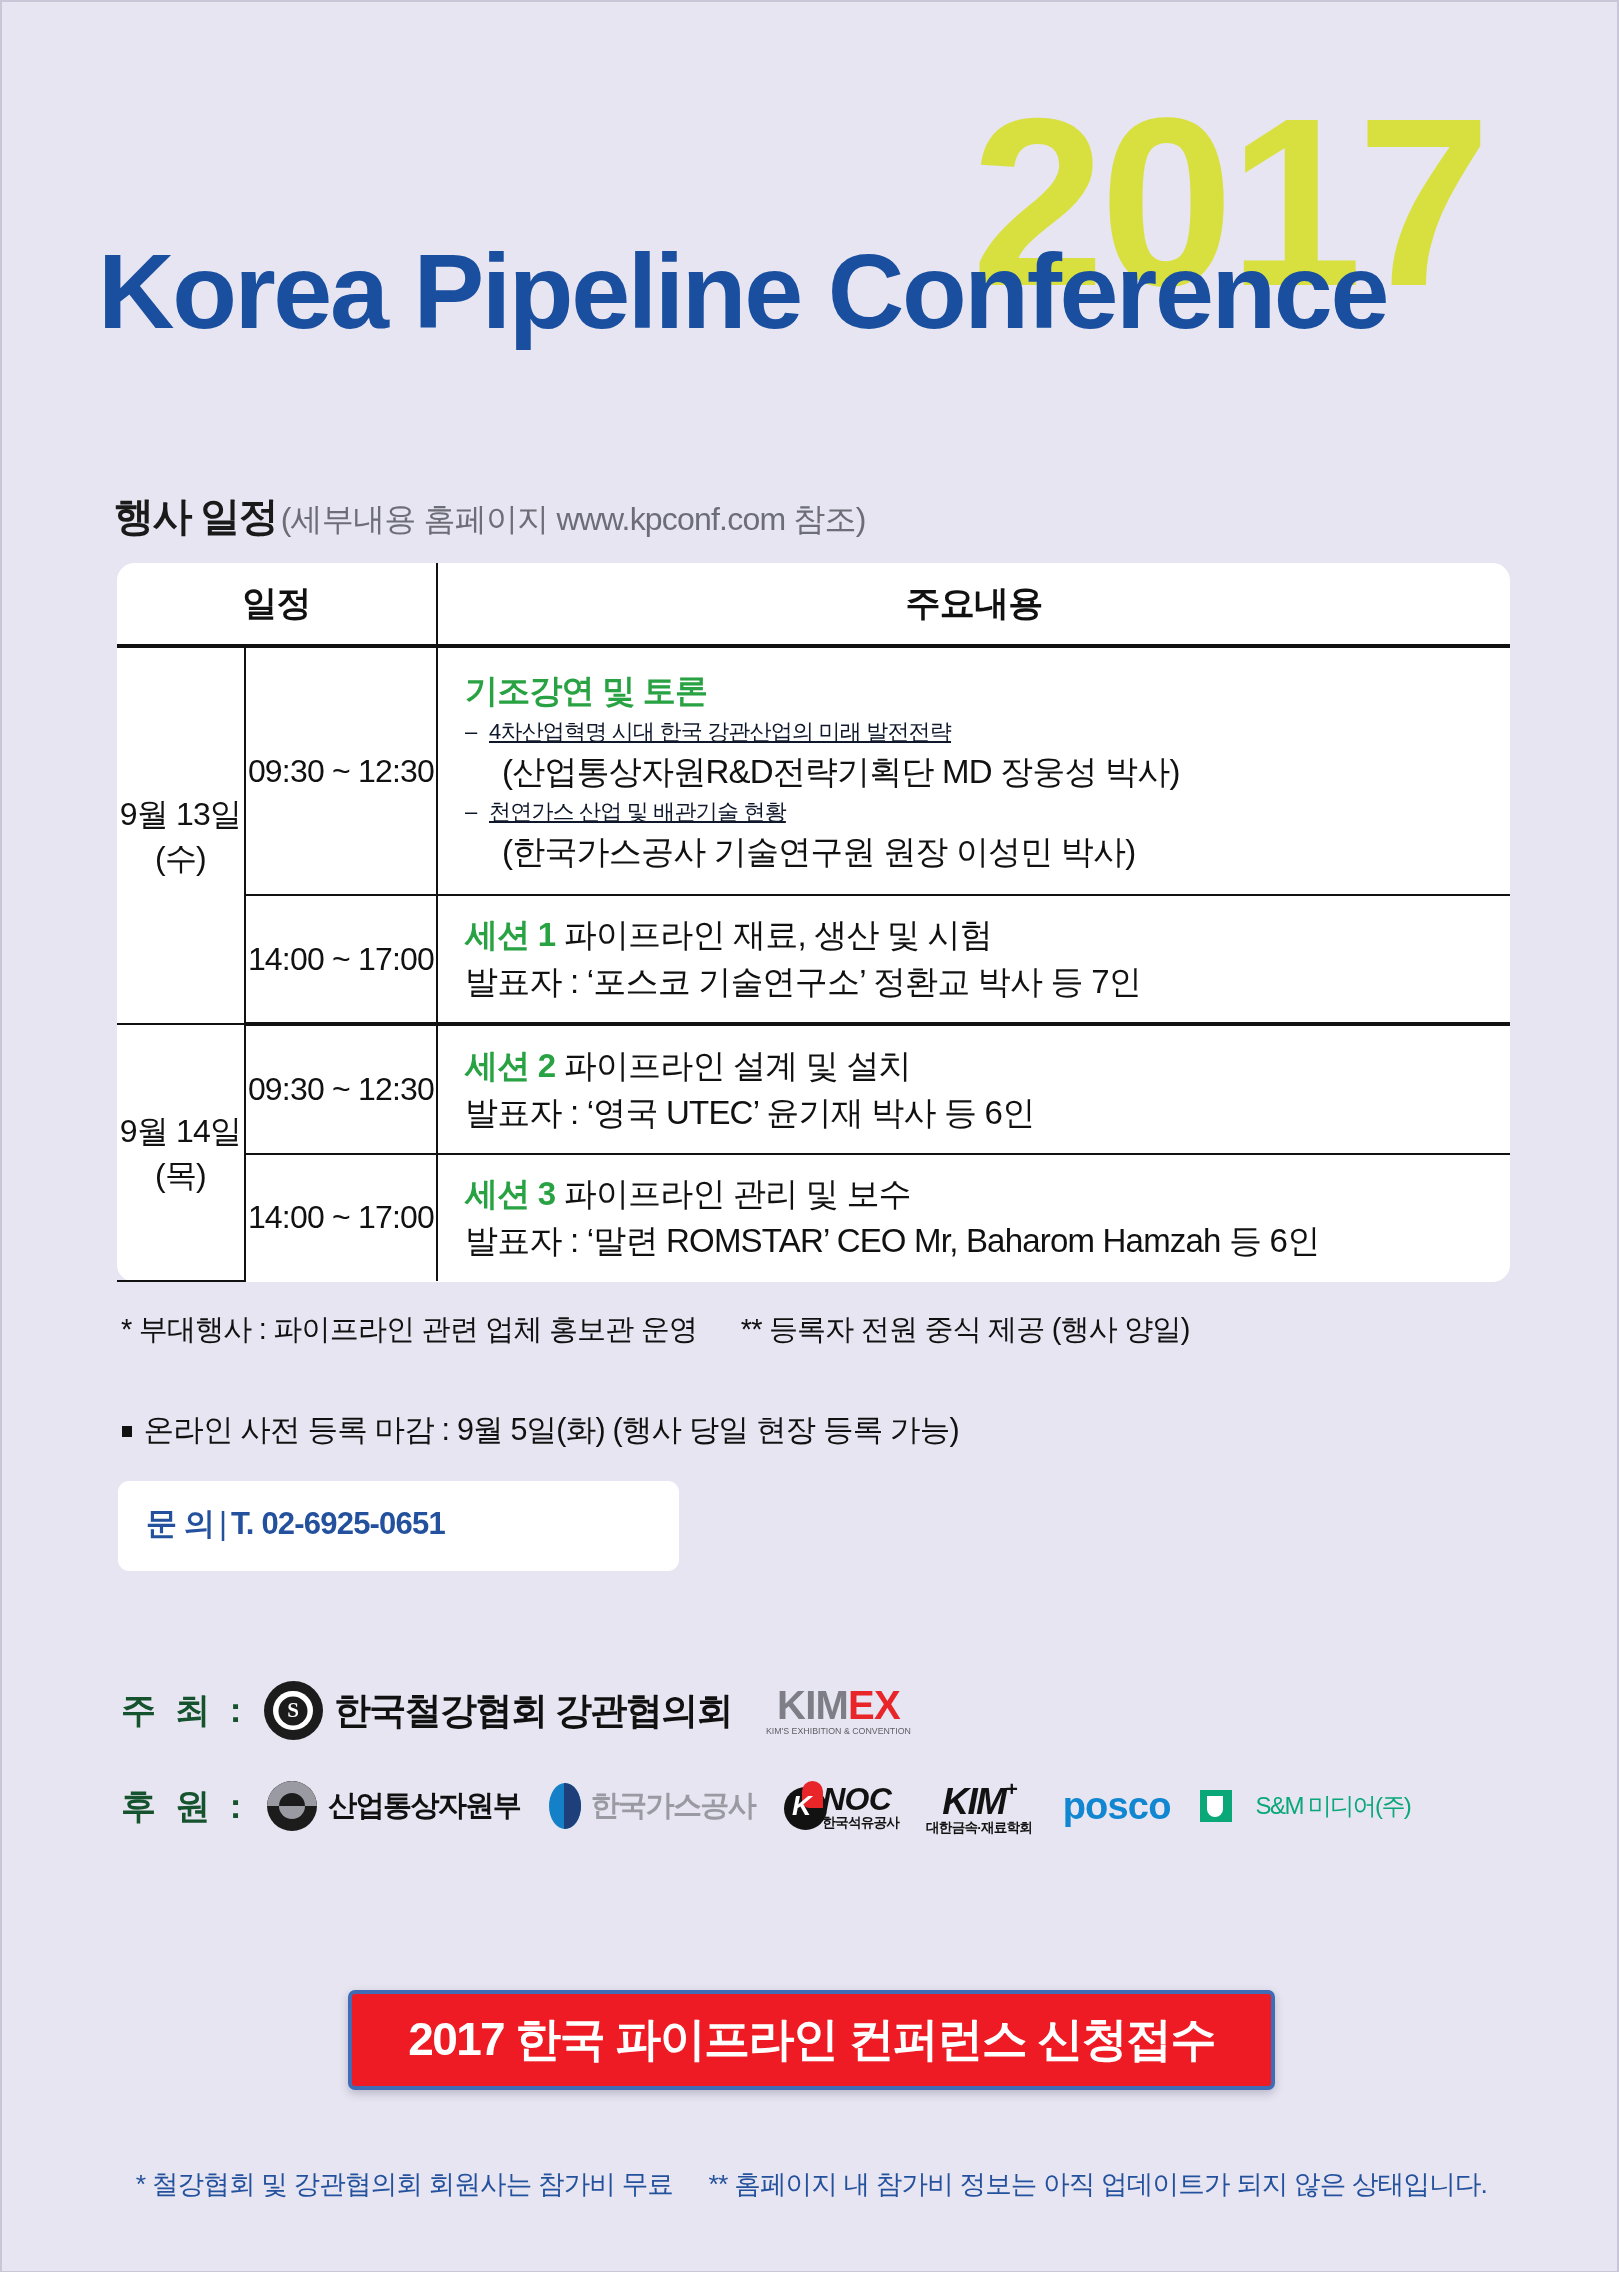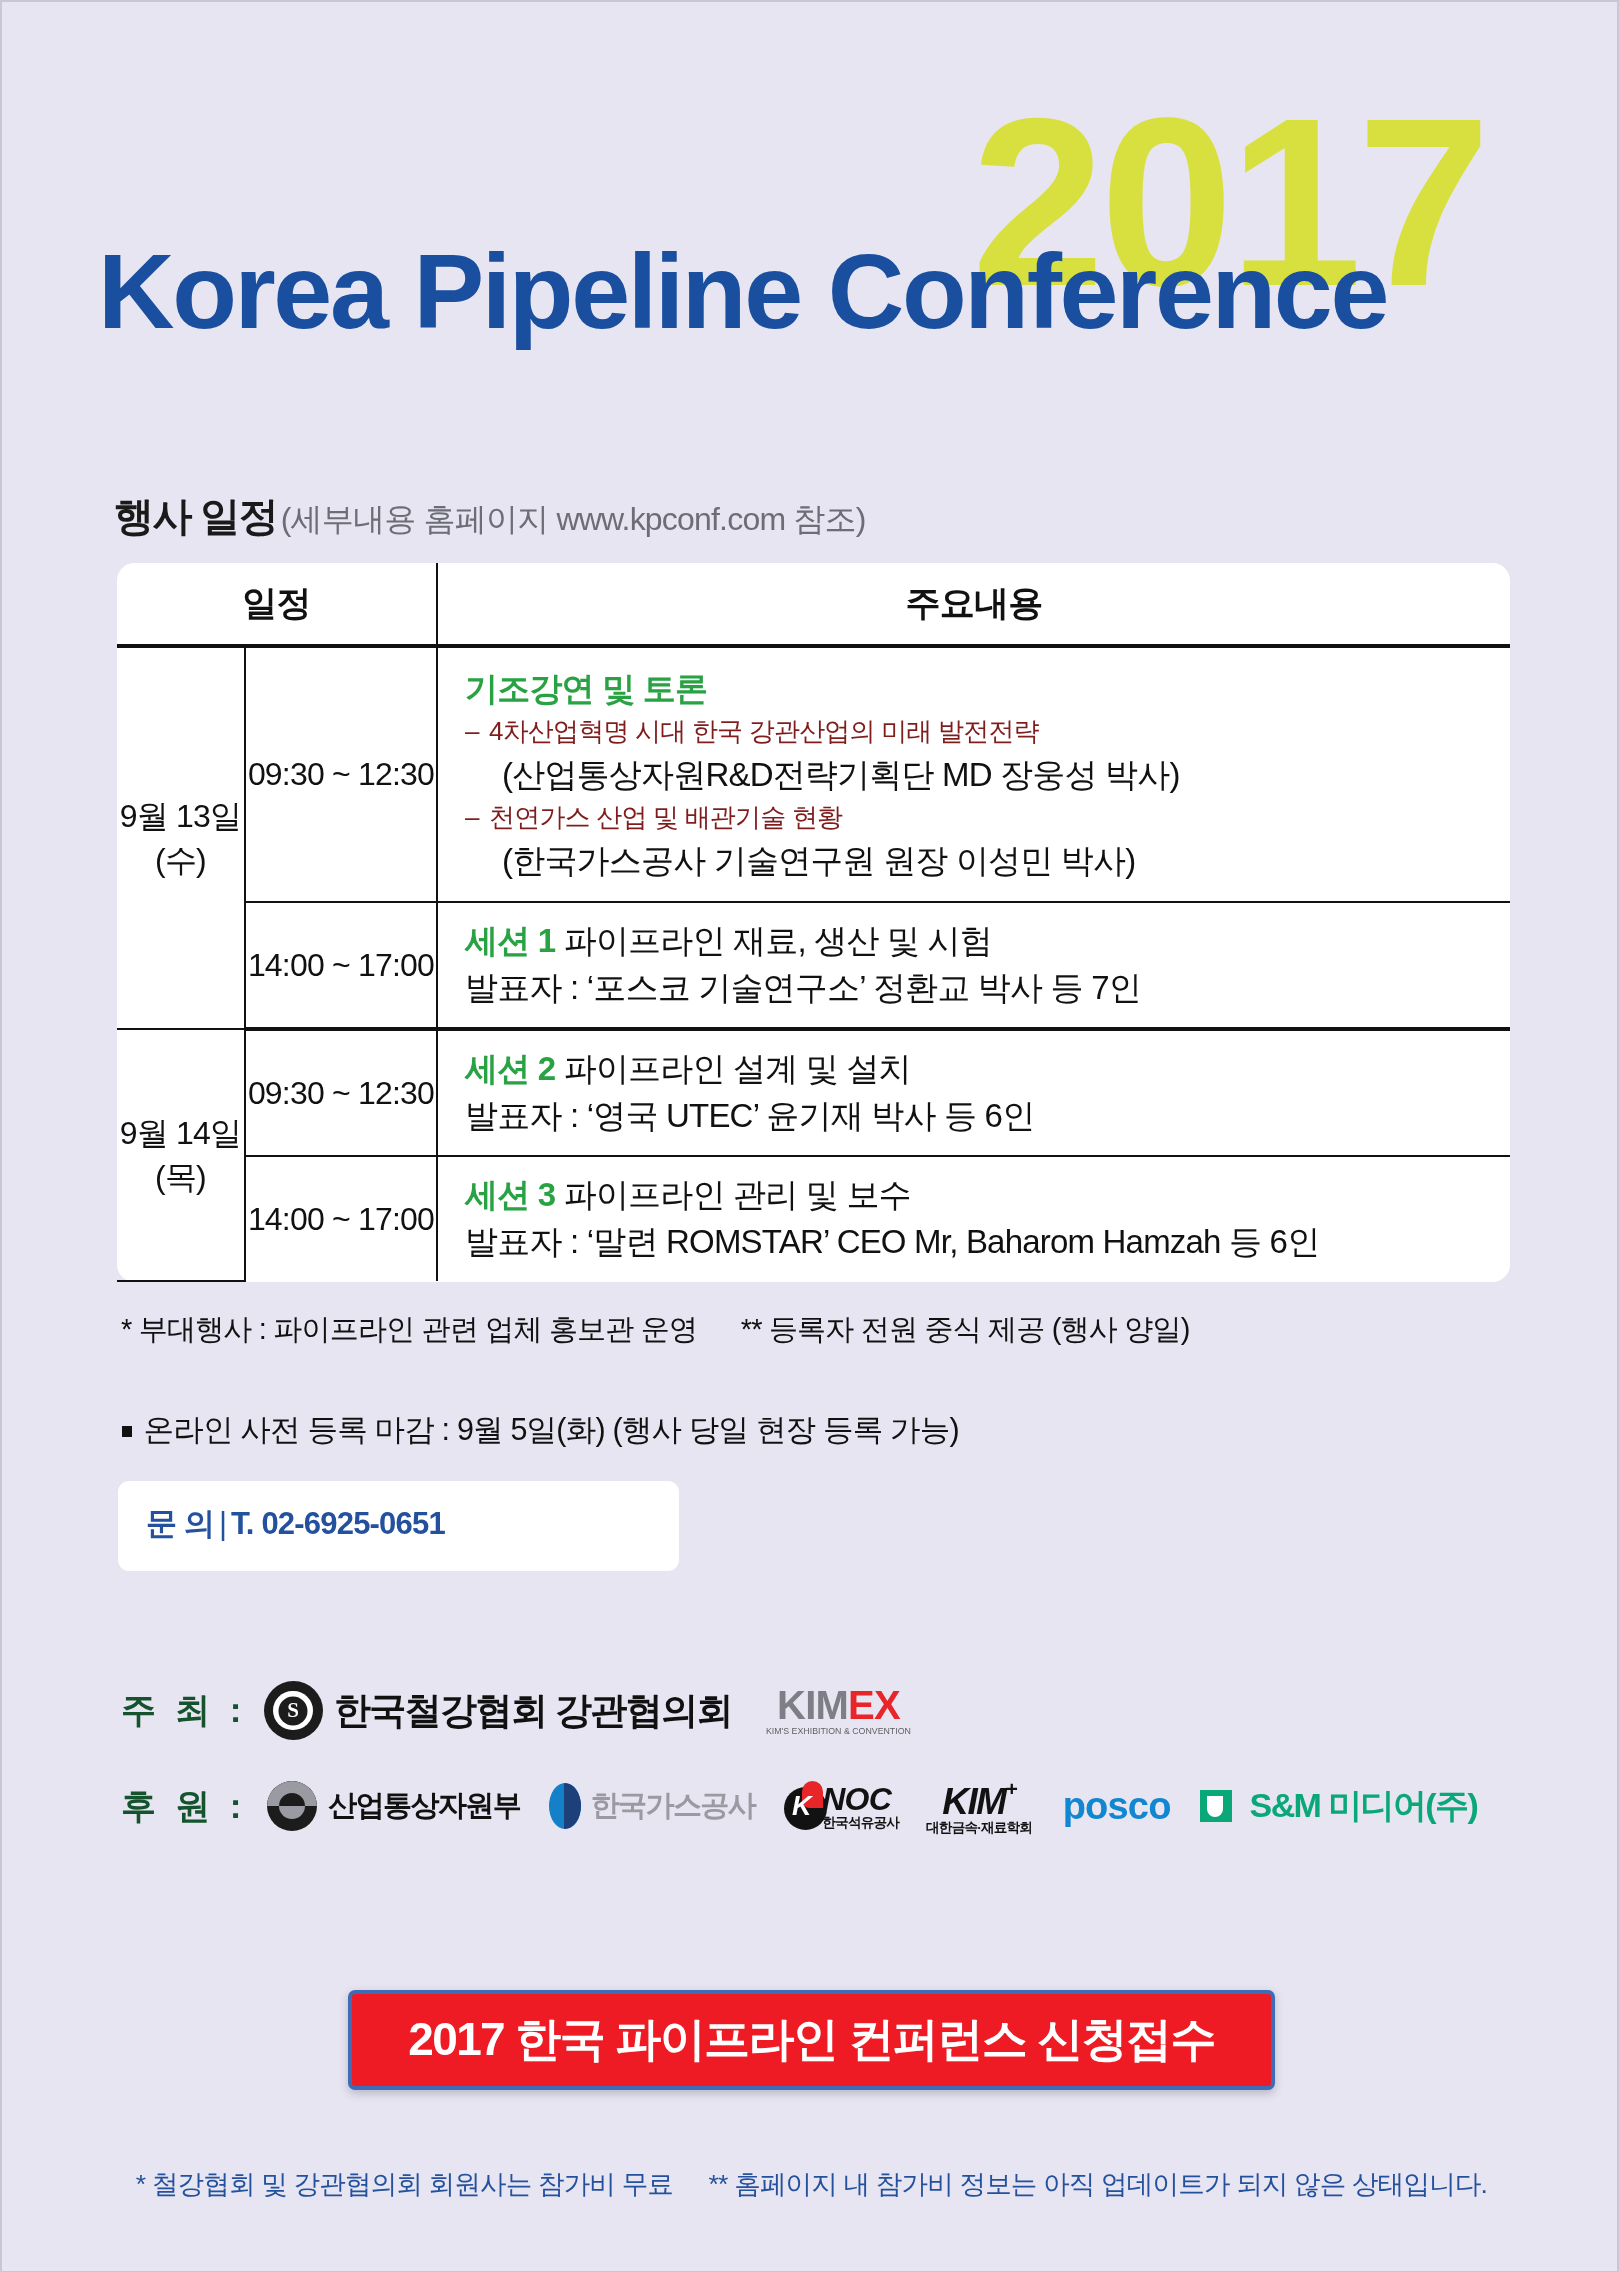--- a/index.html
+++ b/index.html
@@ -87,21 +87,21 @@
   td.body { padding: 14.4px 0 14.4px 27px; }
 
   tr.r-day-sep td { border-bottom: 4px solid #111; }
 
   .ses-head { font-size: 33px; letter-spacing: -0.8px; line-height: 1.42; white-space: nowrap; }
   .ses-label { color: #29a244; font-weight: bold; }
   .ses-topic { color: #111; }
   .ses-line { font-size: 33px; color: #111; letter-spacing: -0.8px; line-height: 1.42; white-space: nowrap; }
 
   .kn-title { font-size: 33px; font-weight: bold; color: #29a244; letter-spacing: -0.8px; line-height: 1.5; }
-  .kn-item  { font-size: 26px; color: #7f1d1d; letter-spacing: -0.8px; line-height: 1.46; white-space: nowrap; }
+  .kn-item  { font-size: 22px; color: #0f172a; letter-spacing: -0.8px; line-height: 1.46; white-space: nowrap; text-decoration: underline; }
   .kn-item .dash { display: inline-block; width: 24px; }
   .kn-sub   { font-size: 33px; color: #111; letter-spacing: -0.8px; line-height: 1.46; padding-left: 37px; white-space: nowrap; }
 
   
   .note-row {
     position: absolute; left: 119px; top: 1308px;
     font-size: 29px; color: #111; letter-spacing: -0.8px; white-space: nowrap;
   }
   .note-row .gap { display: inline-block; width: 29px; }
 
@@ -238,21 +238,21 @@
   .snm { display: flex; align-items: center; margin-left: 29px; flex: 0 0 auto; }
   .snm-mark {
     width: 32px; height: 32px; background: #0aa779; position: relative;
     flex: 0 0 auto;
   }
   .snm-mark::after {
     content: ""; position: absolute; left: 7.2px; top: 5.6px;
     width: 16px; height: 21px; background: #fff;
     border-radius: 0 0 8px 8px;
   }
-  .snm-name { font-size: 34px; font-weight: bold; color: #0aa779; letter-spacing: -1.6px; margin-left: 18px; white-space: nowrap; }
+  .snm-name { font-size: 24px; font-weight: normal; color: #0aa779; letter-spacing: -1.6px; margin-left: 24px; white-space: nowrap; }
 
   
   .apply-btn {
     position: absolute; left: 346px; top: 1988px;
     width: 927px; height: 100px;
     background: #ee1b24;
     border: 4.8px solid #3f6cb5;
     border-radius: 7px;
     display: flex; align-items: center; justify-content: center;
     box-shadow: 0 3.2px 8px rgba(60,60,90,0.25);

